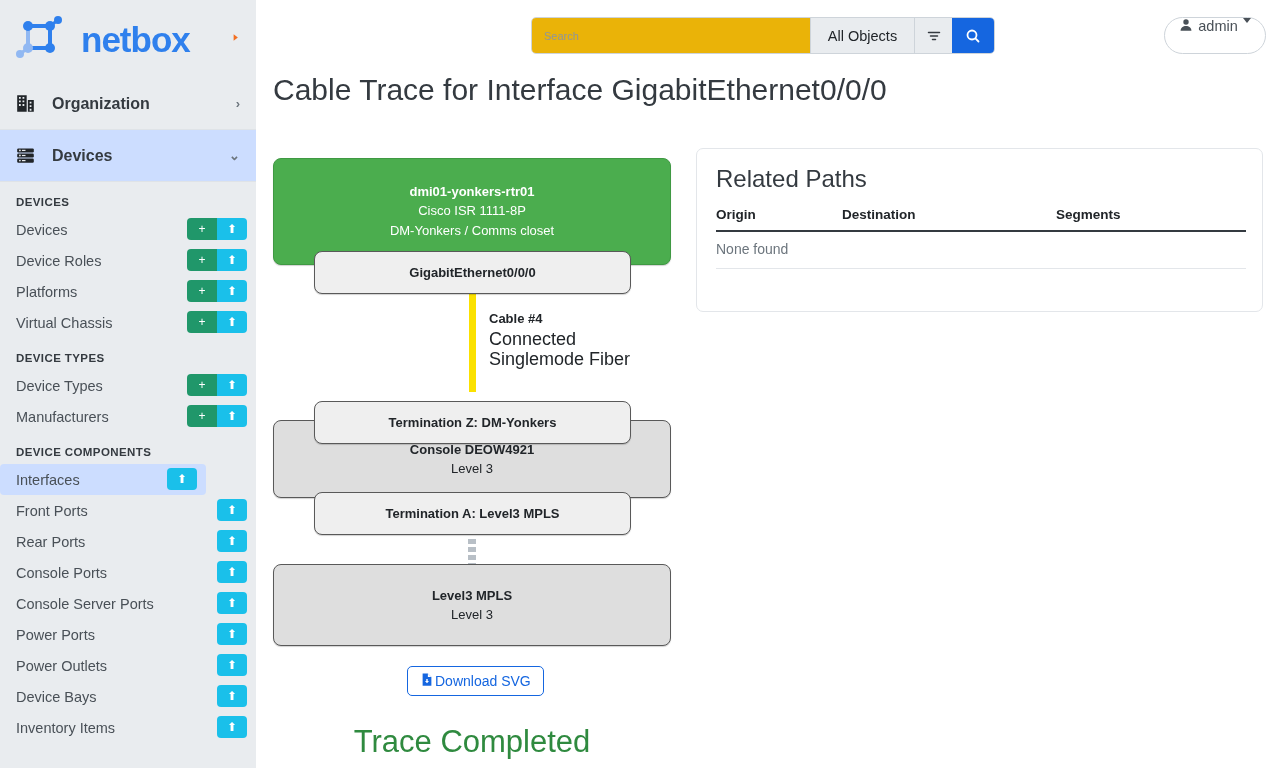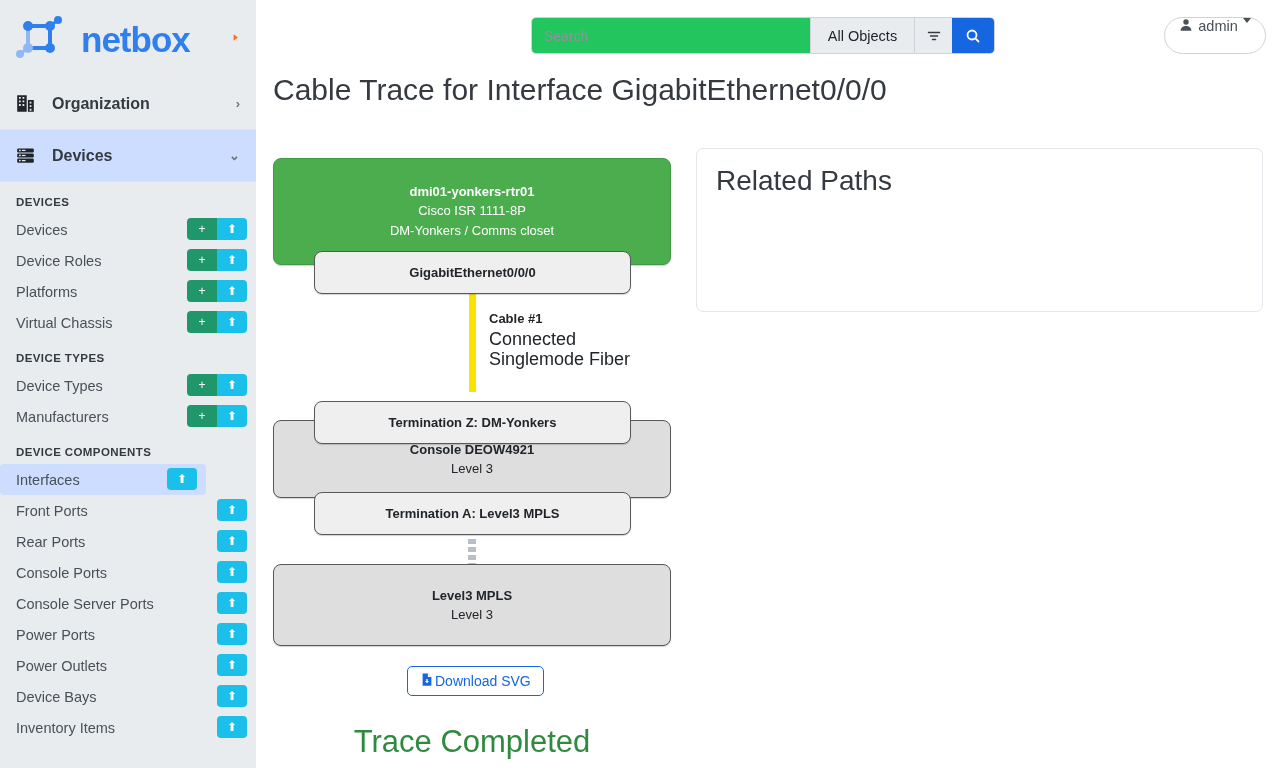--- a/index.html
+++ b/index.html
@@ -75,22 +75,22 @@
     width: 1024px; height: 70px;
     background: #fff;
   }
   .search-wrap {
     position: absolute; left: 275px; top: 17px;
     display: flex; height: 37px;
     border: 1px solid #ced4da; border-radius: 5px; overflow: hidden;
   }
   .search-input {
     width: 278px; border: none; outline: none;
-    padding: 0 12px; font-size: 14px; color: #495057;
-    font-family: "Liberation Sans", sans-serif; background: #22c55e;
+    padding: 0 12px; font-size: 11px; color: #495057;
+    font-family: "Liberation Sans", sans-serif; background: #eab308;
   }
   .search-input::placeholder { color: #8d959d; }
   .obj-select {
     width: 104px; background: #e9ecef;
     display: flex; align-items: center; justify-content: center;
     font-size: 14.5px; color: #212529; cursor: pointer;
     border-left: 1px solid #ced4da;
   }
   .filter-btn {
     width: 38px; background: #e9ecef;
@@ -187,21 +187,21 @@
   }
 
   
   .card {
     position: absolute; left: 440px; top: 78px;
     width: 567px; height: 164px;
     background: #fff; border: 1px solid #e3e6ea; border-radius: 7px;
   }
   .card-title {
     position: absolute; left: 19px; top: 16px;
-    font-size: 28px; font-weight: 400; color: #343a40;
+    font-size: 24px; font-weight: 400; color: #343a40;
   }
   .ptable { position: absolute; left: 19px; top: 58px; width: 530px; }
   .ptable .thead {
     display: flex; border-bottom: 2px solid #343a40; padding-bottom: 8px;
   }
   .ptable .thead div { font-size: 13.5px; font-weight: 700; color: #212529; }
   .ptable .tbody { display: flex; border-bottom: 1px solid #e3e6ea; padding: 9px 0 11px 0; }
   .ptable .tbody div { font-size: 14px; color: #6c757d; }
   .col-origin { width: 126px; }
   .col-dest { width: 214px; }
@@ -418,21 +418,21 @@
       <div class="t-norm">DM-Yonkers / Comms closet</div>
     </div>
 
     <div class="node node-term node-iface">
       <div class="t-bold">GigabitEthernet0/0/0</div>
     </div>
 
     <div class="cable-line"></div>
 
     <div class="cable-info">
-      <div class="ci-b">Cable #1</div>
+      <div class="ci-b">Cable #4</div>
       <div class="ci-n">Connected</div>
       <div class="ci-n">Singlemode Fiber</div>
     </div>
 
     <div class="node node-circuit">
       <div class="t-bold">Console DEOW4921</div>
       <div class="t-norm">Level 3</div>
     </div>
 
     <div class="node node-term node-termz">
@@ -459,14 +459,24 @@
         </svg>
       </span>
       <span>Download SVG</span>
     </div>
 
     <div class="trace-done">Trace Completed</div>
   </div>
 
   <div class="card">
     <div class="card-title">Related Paths</div>
+    <div class="ptable">
+      <div class="thead">
+        <div class="col-origin">Origin</div>
+        <div class="col-dest">Destination</div>
+        <div class="col-seg">Segments</div>
+      </div>
+      <div class="tbody">
+        <div>None found</div>
+      </div>
+    </div>
   </div>
 </div>
 
 </body></html>

